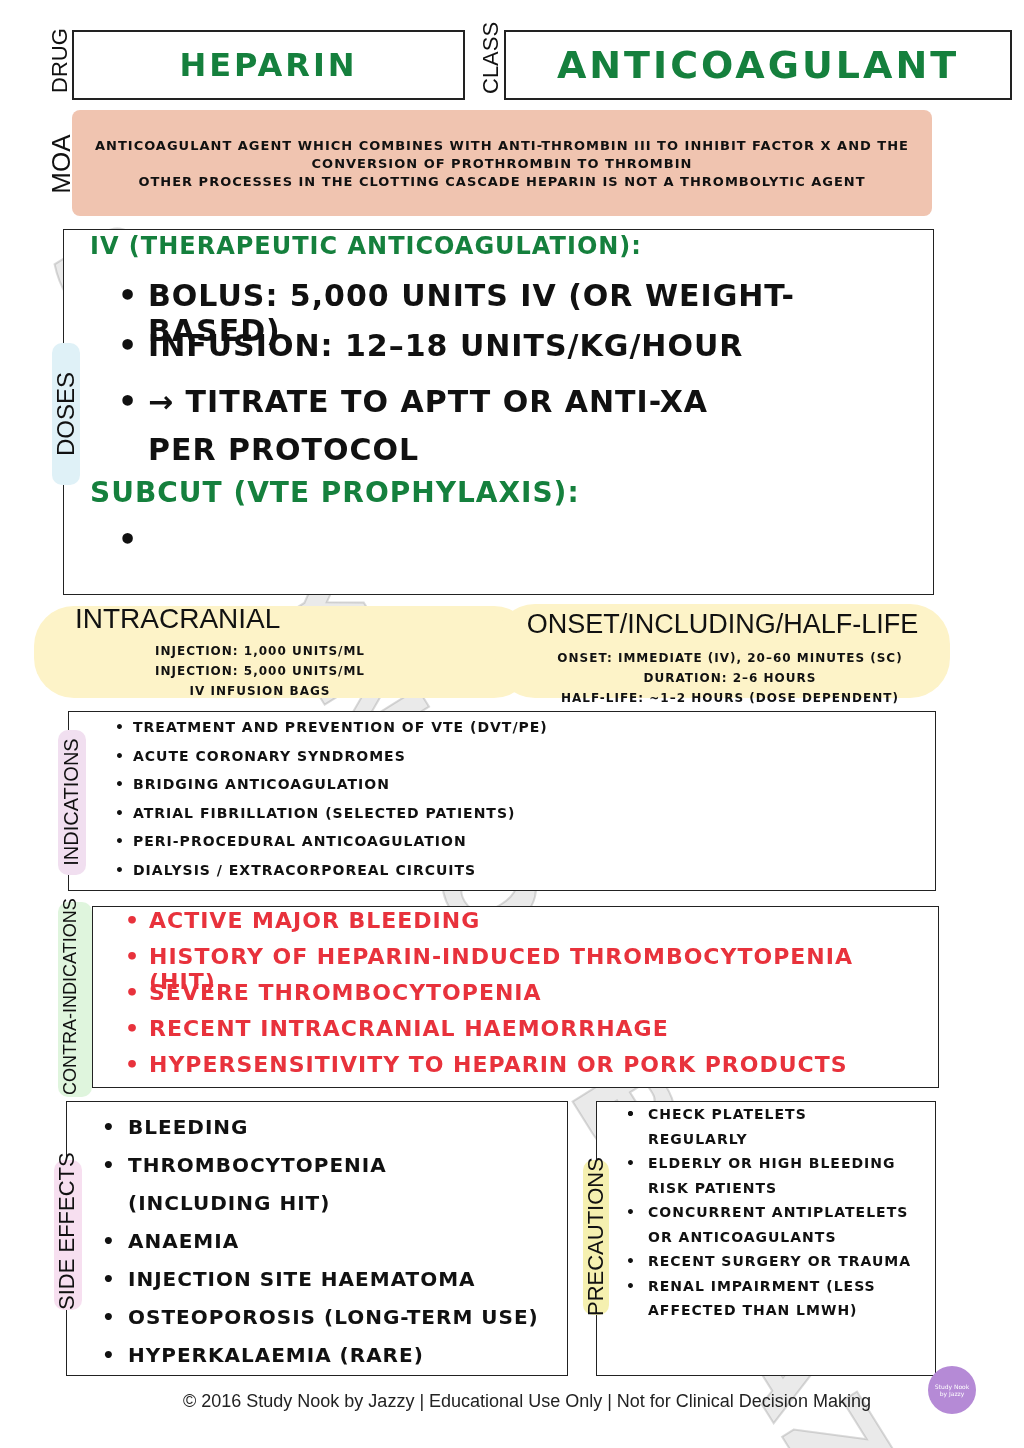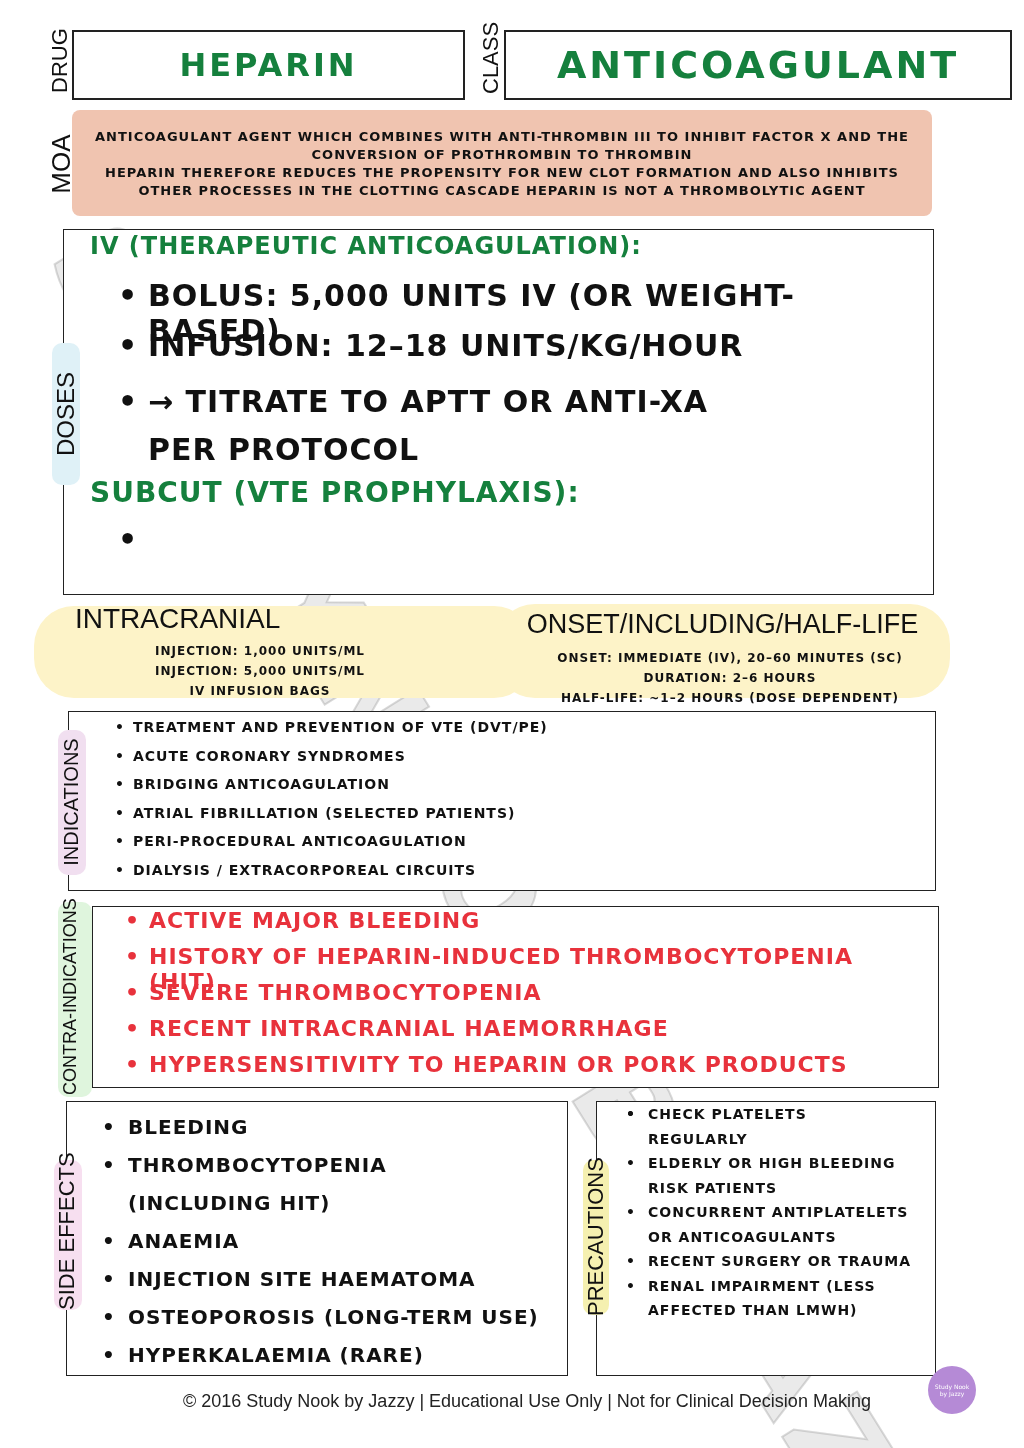--- a/index.html
+++ b/index.html
@@ -31,21 +31,20 @@
 </div>
 <div class="vlabel" style="left:458px; top:48px; width:66px; height:26px;">CLASS</div>
 <div class="box" style="left:504px; top:30px; width:508px; height:70px; display:flex; align-items:center; justify-content:center;">
   <span class="hand orange" style="font-size:38px; letter-spacing:3px;">ANTICOAGULANT</span>
 </div>
 
 <div class="vlabel" style="left:28px; top:150px; width:64px; height:28px; font-size:26px;">MOA</div>
 <div class="pill" style="left:72px; top:110px; width:860px; height:106px; background:#f0c4b0; display:flex; flex-direction:column; align-items:center; justify-content:center; gap:3px;">
   <div class="hand" style="font-size:13px;">ANTICOAGULANT AGENT WHICH COMBINES WITH ANTI-THROMBIN III TO INHIBIT FACTOR X AND THE</div>
   <div class="hand" style="font-size:13px;">CONVERSION OF PROTHROMBIN TO THROMBIN</div>
-  <div class="hand" style="font-size:13px;">HEPARIN THEREFORE REDUCES THE PROPENSITY FOR NEW CLOT FORMATION AND ALSO INHIBITS</div>
   <div class="hand" style="font-size:13px;">OTHER PROCESSES IN THE CLOTTING CASCADE HEPARIN IS NOT A THROMBOLYTIC AGENT</div>
 </div>
 
 <div class="box" style="left:63px; top:229px; width:871px; height:366px; border-width:1.5px;"></div>
 <div class="pill" style="left:52px; top:343px; width:28px; height:142px; background:#dff1f7; border-radius:10px;"></div>
 <div class="vlabel" style="left:16px; top:400px; width:100px; height:28px; font-size:24px;">DOSES</div>
 
 <div class="hand orange abs" style="left:90px; top:232px; font-size:24px;">IV (THERAPEUTIC ANTICOAGULATION):</div>
 <ul class="abs" style="left:118px; top:278px; width:800px;">
   <li class="hand" style="font-size:30px; padding-left:30px; height:50px;">

